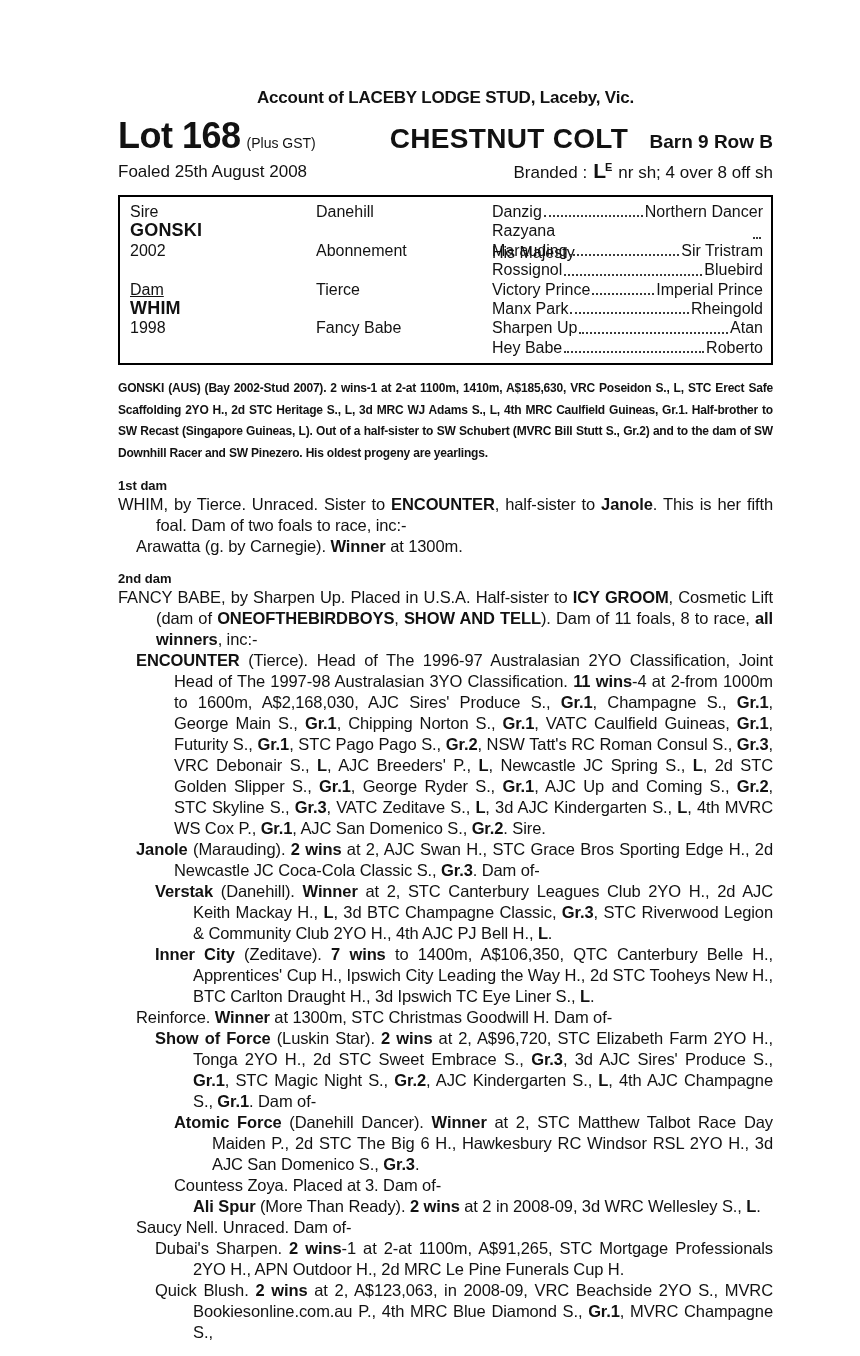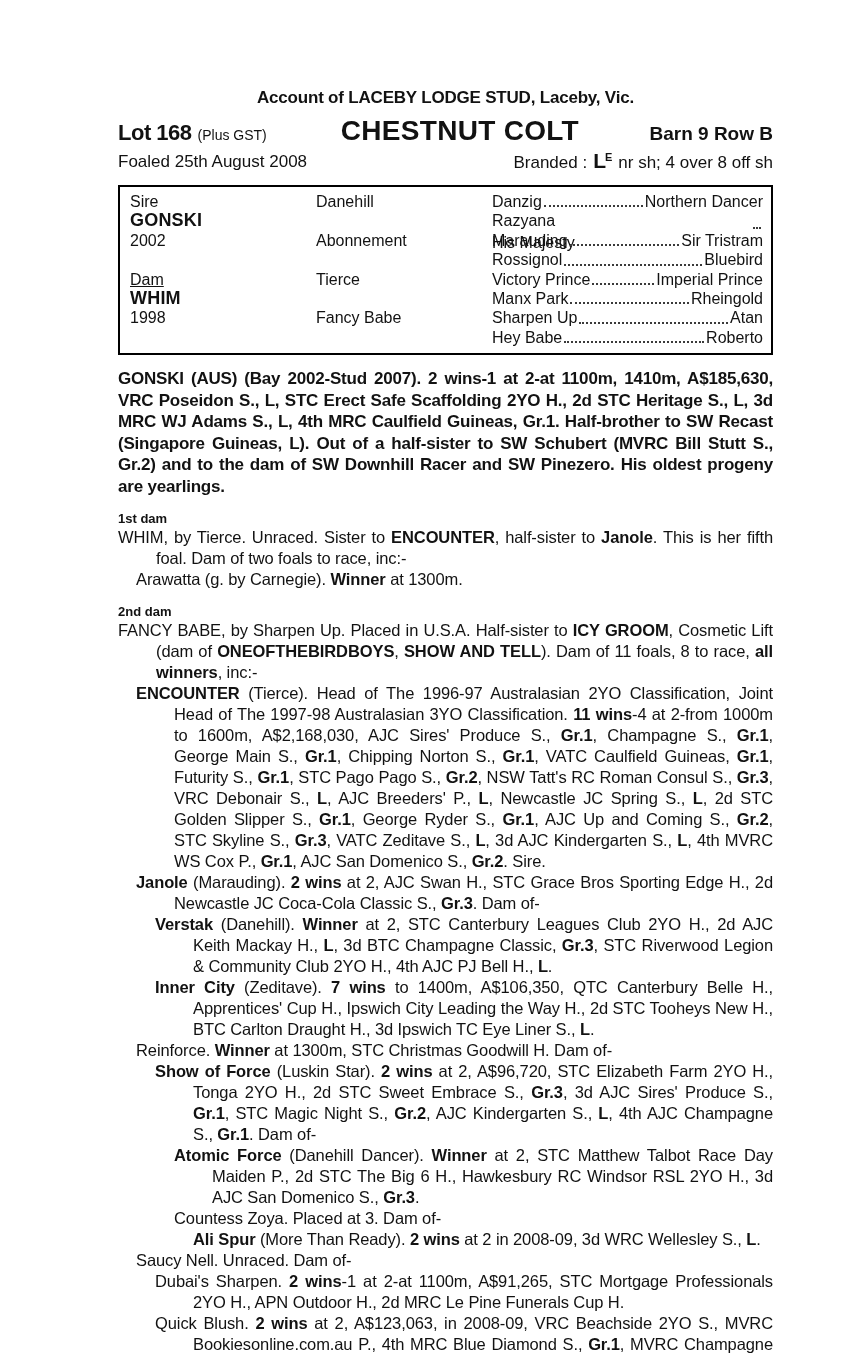--- a/index.html
+++ b/index.html
@@ -1,39 +1,39 @@
 <!DOCTYPE html>
 <html><head>
 <meta charset="utf-8">
 <style>
   html,body{margin:0;padding:0;background:#fff;}
   body{width:860px;height:1356px;overflow:hidden;font-family:"Liberation Sans",sans-serif;color:#121212;}
   .page{position:relative;width:860px;height:1356px;background:#fff;box-sizing:border-box;padding:88px 87px 0 118px;}
   
   .account{text-align:center;font-weight:bold;font-size:17px;letter-spacing:-0.2px;}
   .lot-row{display:flex;align-items:baseline;margin-top:7px;}
-  .lot-label{font-size:22px;font-weight:bold;letter-spacing:-0.5px;white-space:nowrap;}
+  .lot-label{font-size:36px;font-weight:bold;letter-spacing:-0.5px;white-space:nowrap;}
   .gst{font-size:14px;margin-left:6px;white-space:nowrap;}
   .colt-title{font-size:28px;font-weight:bold;letter-spacing:0.3px;margin-left:74px;white-space:nowrap;}
   .barn{margin-left:auto;font-size:19px;font-weight:bold;white-space:nowrap;}
   .foaled-row{display:flex;justify-content:space-between;align-items:center;font-size:17px;margin-top:3px;}
   .branded{display:flex;align-items:baseline;gap:5px;}
   .brand-mark{font-weight:900;display:inline-block;margin:0 1px;}
   .brand-l{font-size:21px;line-height:1;}
   .brand-e{font-size:11px;position:relative;top:-7px;margin-left:-1px;}
   
   .ped-table{margin-top:12px;border:2px solid #000;padding:5px 8px 6px 10px;display:grid;
     grid-template-columns:186px 176px 1fr;grid-auto-rows:19.4px;font-size:16px;line-height:19.4px;}
   .ped-cell{white-space:nowrap;overflow:hidden;}
   .ped-name{font-weight:bold;font-size:18px;letter-spacing:0.2px;}
   .lead{display:flex;align-items:baseline;min-width:0;}
   .lead .nm{white-space:nowrap;}
   .lead .dots{flex:1;border-bottom:2px dotted #3a3a3a;margin:0 2px;align-self:flex-end;position:relative;top:-4px;min-width:8px;}
   
-  .sire-note{font-weight:bold;font-size:17px;line-height:21.5px;text-align:justify;margin:13px 0 0 0;letter-spacing:-0.2px;}
+  .sire-note{font-weight:bold;font-size:12px;line-height:21.5px;text-align:justify;margin:13px 0 0 0;letter-spacing:-0.2px;}
   
   .dam-heading{font-weight:bold;font-size:13px;margin:14px 0 1px 0;}
   .para{font-size:16.5px;line-height:21px;text-align:justify;margin:0;letter-spacing:-0.1px;}
   .para .b{font-weight:bold;}
   .indent-0{padding-left:38px;text-indent:-38px;}
   .indent-1{padding-left:56px;text-indent:-38px;}
   .indent-2{padding-left:75px;text-indent:-38px;}
   .indent-3{padding-left:94px;text-indent:-38px;}
   .indent-4{padding-left:113px;text-indent:-38px;}
 </style>

